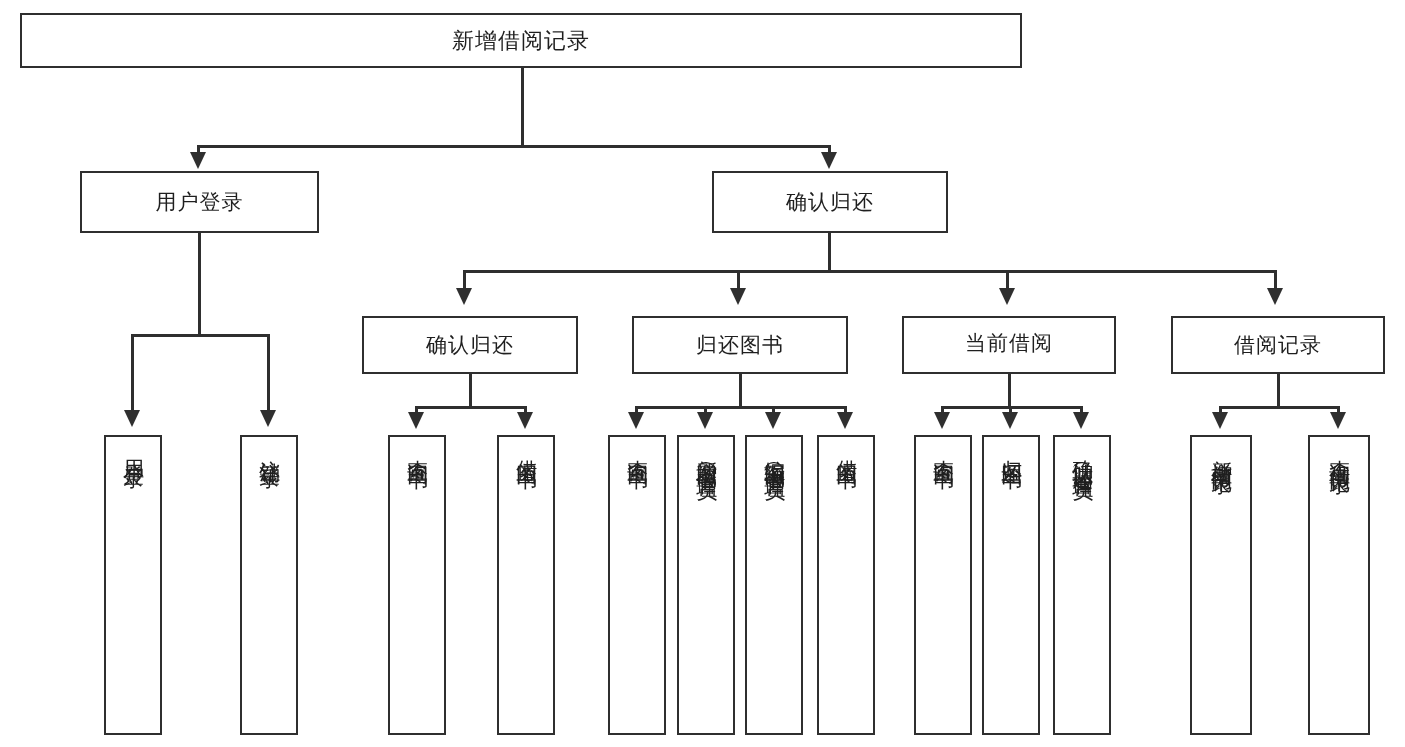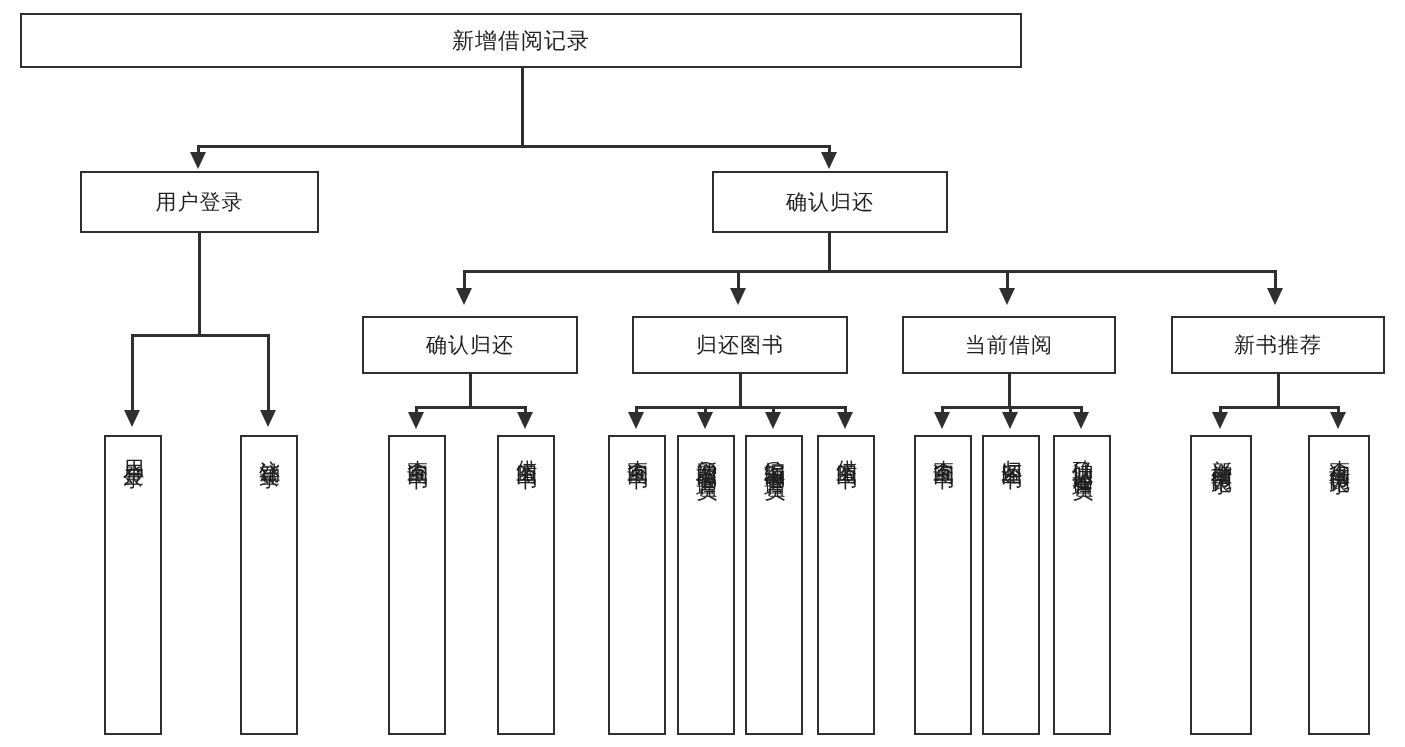--- a/index.html
+++ b/index.html
@@ -130,25 +130,25 @@
 
   <div class="seg v" style="left:1274px; top:270px; width:3px; height:22px;"></div>
   <div class="arrow" style="left:1267px; top:288px;"></div>
 
   <div class="node lvl2" style="left:362px; top:316px; width:216px; height:58px;">
     <span class="label">确认归还</span>
   </div>
   <div class="node lvl2" style="left:632px; top:316px; width:216px; height:58px;">
     <span class="label">归还图书</span>
   </div>
-  <div class="node lvl2" style="left:902px; top:316px; width:214px; height:58px;">
+  <div class="node lvl2" style="left:902px; top:316px; width:214px; height:58px;font-family:Liberation Mono, monospace;">
     <span class="label">当前借阅</span>
   </div>
   <div class="node lvl2" style="left:1171px; top:316px; width:214px; height:58px;">
-    <span class="label">新书推荐</span>
+    <span class="label">借阅记录</span>
   </div>
 
   <div class="seg v" style="left:469px; top:374px; width:3px; height:32px;"></div>
   <div class="seg h" style="left:415px; top:406px; width:112px; height:3px;"></div>
   <div class="seg v" style="left:415px; top:406px; width:3px; height:12px;"></div>
   <div class="arrow" style="left:408px; top:412px;"></div>
   <div class="seg v" style="left:524px; top:406px; width:3px; height:12px;"></div>
   <div class="arrow" style="left:517px; top:412px;"></div>
 
   <div class="seg v" style="left:739px; top:374px; width:3px; height:32px;"></div>

